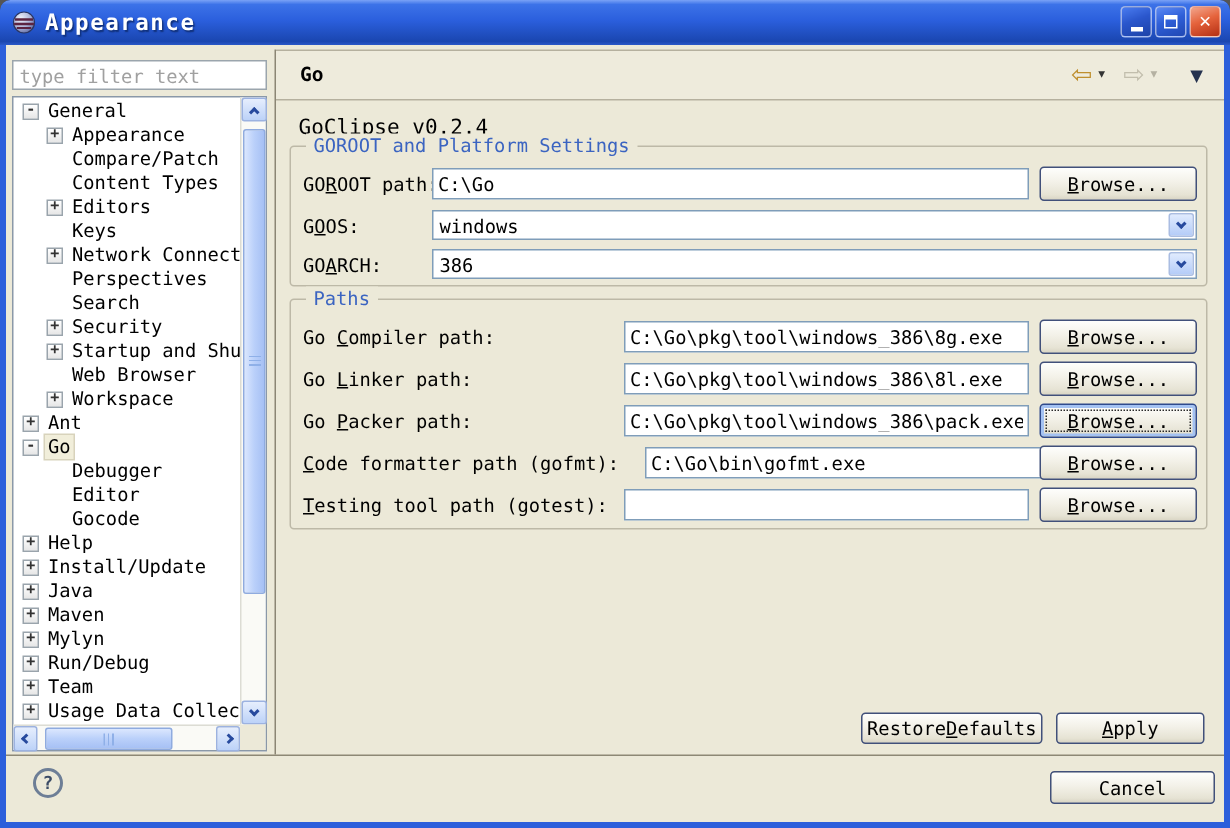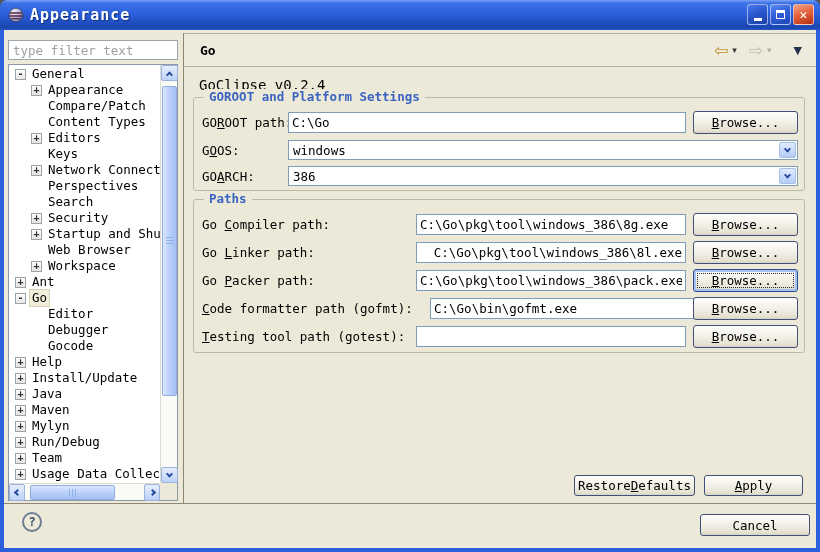--- a/index.html
+++ b/index.html
@@ -68,21 +68,21 @@
   .nav-fwd{color:#c2bead;}
   .nav-dd{font-family:"DejaVu Sans",sans-serif;font-size:9px;color:#333;margin-right:8px;}
   .nav-dd.dim{color:#b5b1a2;}
   .nav-menu{font-family:"DejaVu Sans",sans-serif;font-size:11px;color:#25324f;margin-left:10px;}
   
   .content{position:absolute;left:180px;top:38px;width:632px;height:435px;}
   .version{position:absolute;left:15px;top:9px;font-size:14px;color:#000;}
   .groupbox{position:absolute;left:9px;width:612px;border:1px solid #bdb9a7;border-radius:3px;}
   .g1{top:29px;height:94px;}
   .g2{top:131px;height:154px;}
-  .gtitle{position:absolute;left:10px;top:-9px;background:#ece9d8;padding:0 5px;font-size:12.5px;color:#3b64c1;font-weight:bold;}
+  .gtitle{position:absolute;left:10px;top:-9px;background:#ece9d8;padding:0 5px;font-size:12.5px;color:#3b64c1;}
   .flabel{position:absolute;font-size:12.5px;color:#000;white-space:nowrap;}
   .field{position:absolute;height:21px;border:1px solid #7f9db9;background:#fff;font-size:12.5px;padding:0 3px;color:#000;outline:none;}
   .combo{position:absolute;height:20px;border:1px solid #7f9db9;background:#fff;}
   .combo-text{position:absolute;left:4px;top:1px;font-size:12.5px;line-height:17px;color:#000;}
   .combo-arrow{position:absolute;right:1px;top:1px;bottom:1px;width:17px;
     background:linear-gradient(180deg,#e0ebfe,#b4ccf8);border:1px solid #aabde2;border-radius:2px;
     display:flex;align-items:center;justify-content:center;}
   .btn{background:linear-gradient(180deg,#fefefc,#f3f1e8 45%,#e6e3d4 85%,#d9d5c4);border:1px solid #41507a;border-radius:3px;
     font-size:12.5px;color:#000;display:flex;align-items:center;justify-content:center;padding:0;}
   .btn.browse{position:absolute;left:499px;width:105px;height:23px;}
@@ -191,25 +191,25 @@
           <div class="trow lv1">
             <span class="tbox">+</span>
             <span class="tlabel">Ant</span>
           </div>
           <div class="trow lv1">
             <span class="tbox">-</span>
             <span class="tlabel sel">Go</span>
           </div>
           <div class="trow lv2">
             <span class="tbox none"></span>
+            <span class="tlabel">Debugger</span>
+          </div>
+          <div class="trow lv2">
+            <span class="tbox none"></span>
             <span class="tlabel">Editor</span>
-          </div>
-          <div class="trow lv2">
-            <span class="tbox none"></span>
-            <span class="tlabel">Debugger</span>
           </div>
           <div class="trow lv2">
             <span class="tbox none"></span>
             <span class="tlabel">Gocode</span>
           </div>
           <div class="trow lv1">
             <span class="tbox">+</span>
             <span class="tlabel">Help</span>
           </div>
           <div class="trow lv1">
@@ -306,21 +306,21 @@
       <div class="groupbox g2">
         <span class="gtitle">Paths</span>
         <div>
             <div class="prow" style="top: 14px;">
               <span class="flabel" style="left: 8px; top: 3px;">Go <u>C</u>ompiler path:</span>
               <input class="field" value="C:\Go\pkg\tool\windows_386\8g.exe" style="left: 222px; top: 0px; width: 270px;">
               <button class="btn browse" style="top: -1px;"><u>B</u>rowse...</button>
             </div>
             <div class="prow" style="top: 42px;">
               <span class="flabel" style="left: 8px; top: 3px;">Go <u>L</u>inker path:</span>
-              <input class="field" value="C:\Go\pkg\tool\windows_386\8l.exe" style="left: 222px; top: 0px; width: 270px; text-align: right;">
+              <input class="field" value="C:\Go\pkg\tool\windows_386\8l.exe" style="left: 222px; top: 0px; width: 270px;">
               <button class="btn browse" style="top: -1px;"><u>B</u>rowse...</button>
             </div>
             <div class="prow" style="top: 70px;">
               <span class="flabel" style="left: 8px; top: 3px;">Go <u>P</u>acker path:</span>
               <input class="field" value="C:\Go\pkg\tool\windows_386\pack.exe" style="left: 222px; top: 0px; width: 270px;">
               <button class="btn browse focused" style="top: -1px;"><u>B</u>rowse...</button>
             </div>
             <div class="prow" style="top: 98px;">
               <span class="flabel" style="left: 8px; top: 3px;"><u>C</u>ode formatter path (gofmt):</span>
               <input class="field" value="C:\Go\bin\gofmt.exe" style="left: 222px; top: 0px; width: 270px; margin-left: 14px;">

